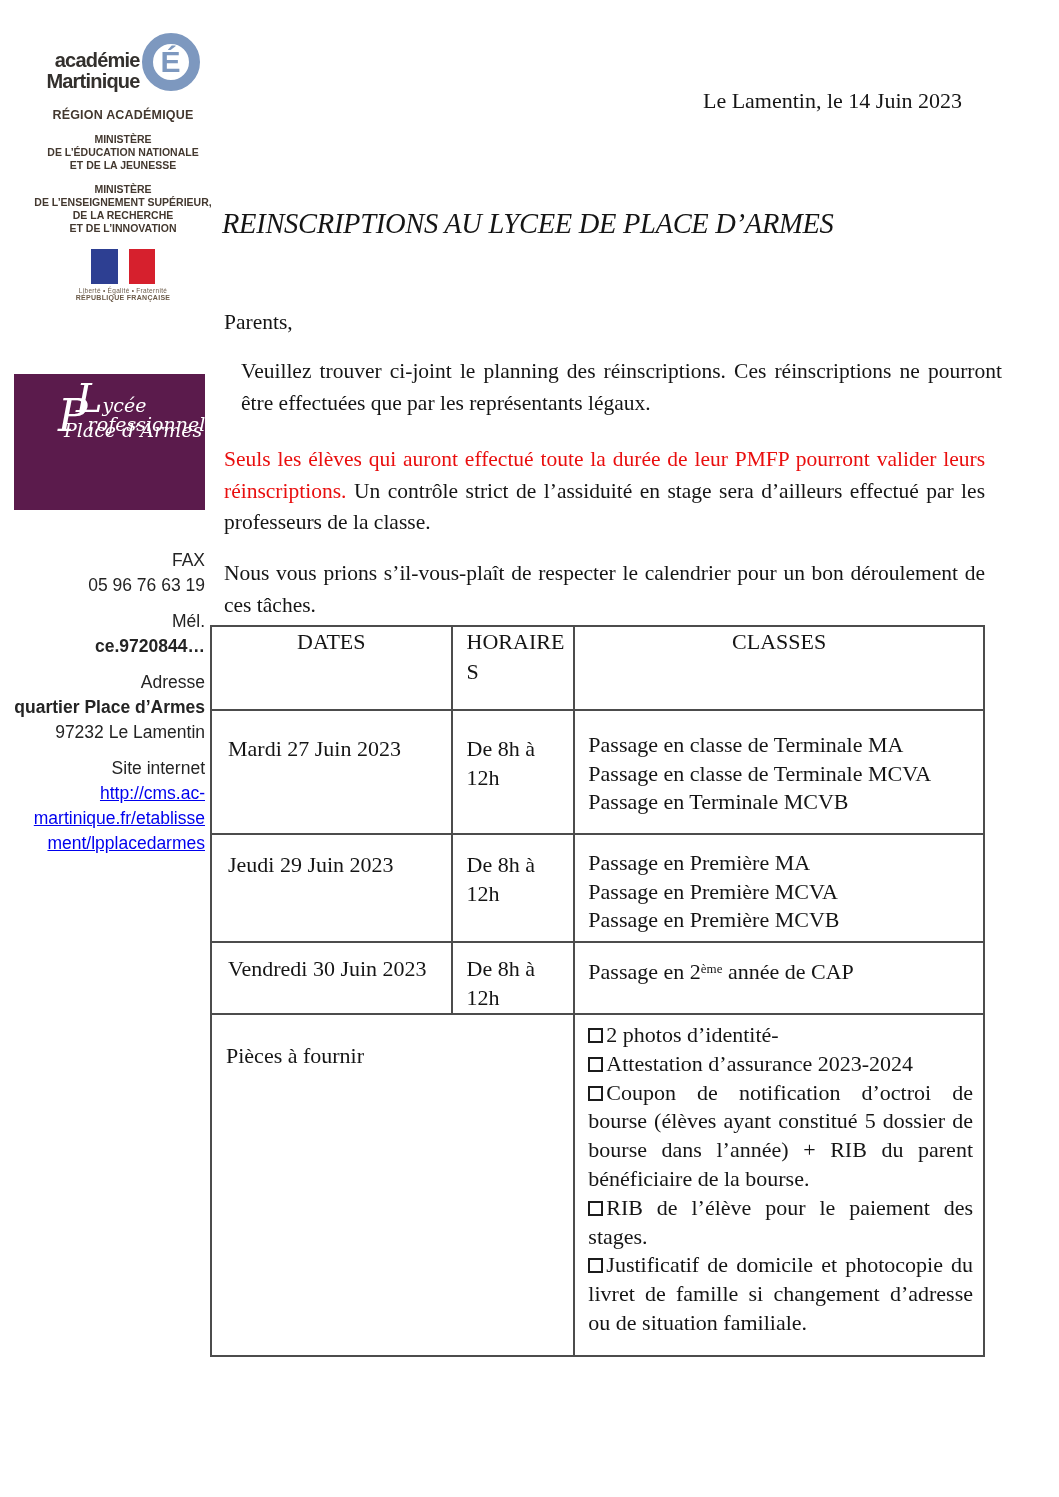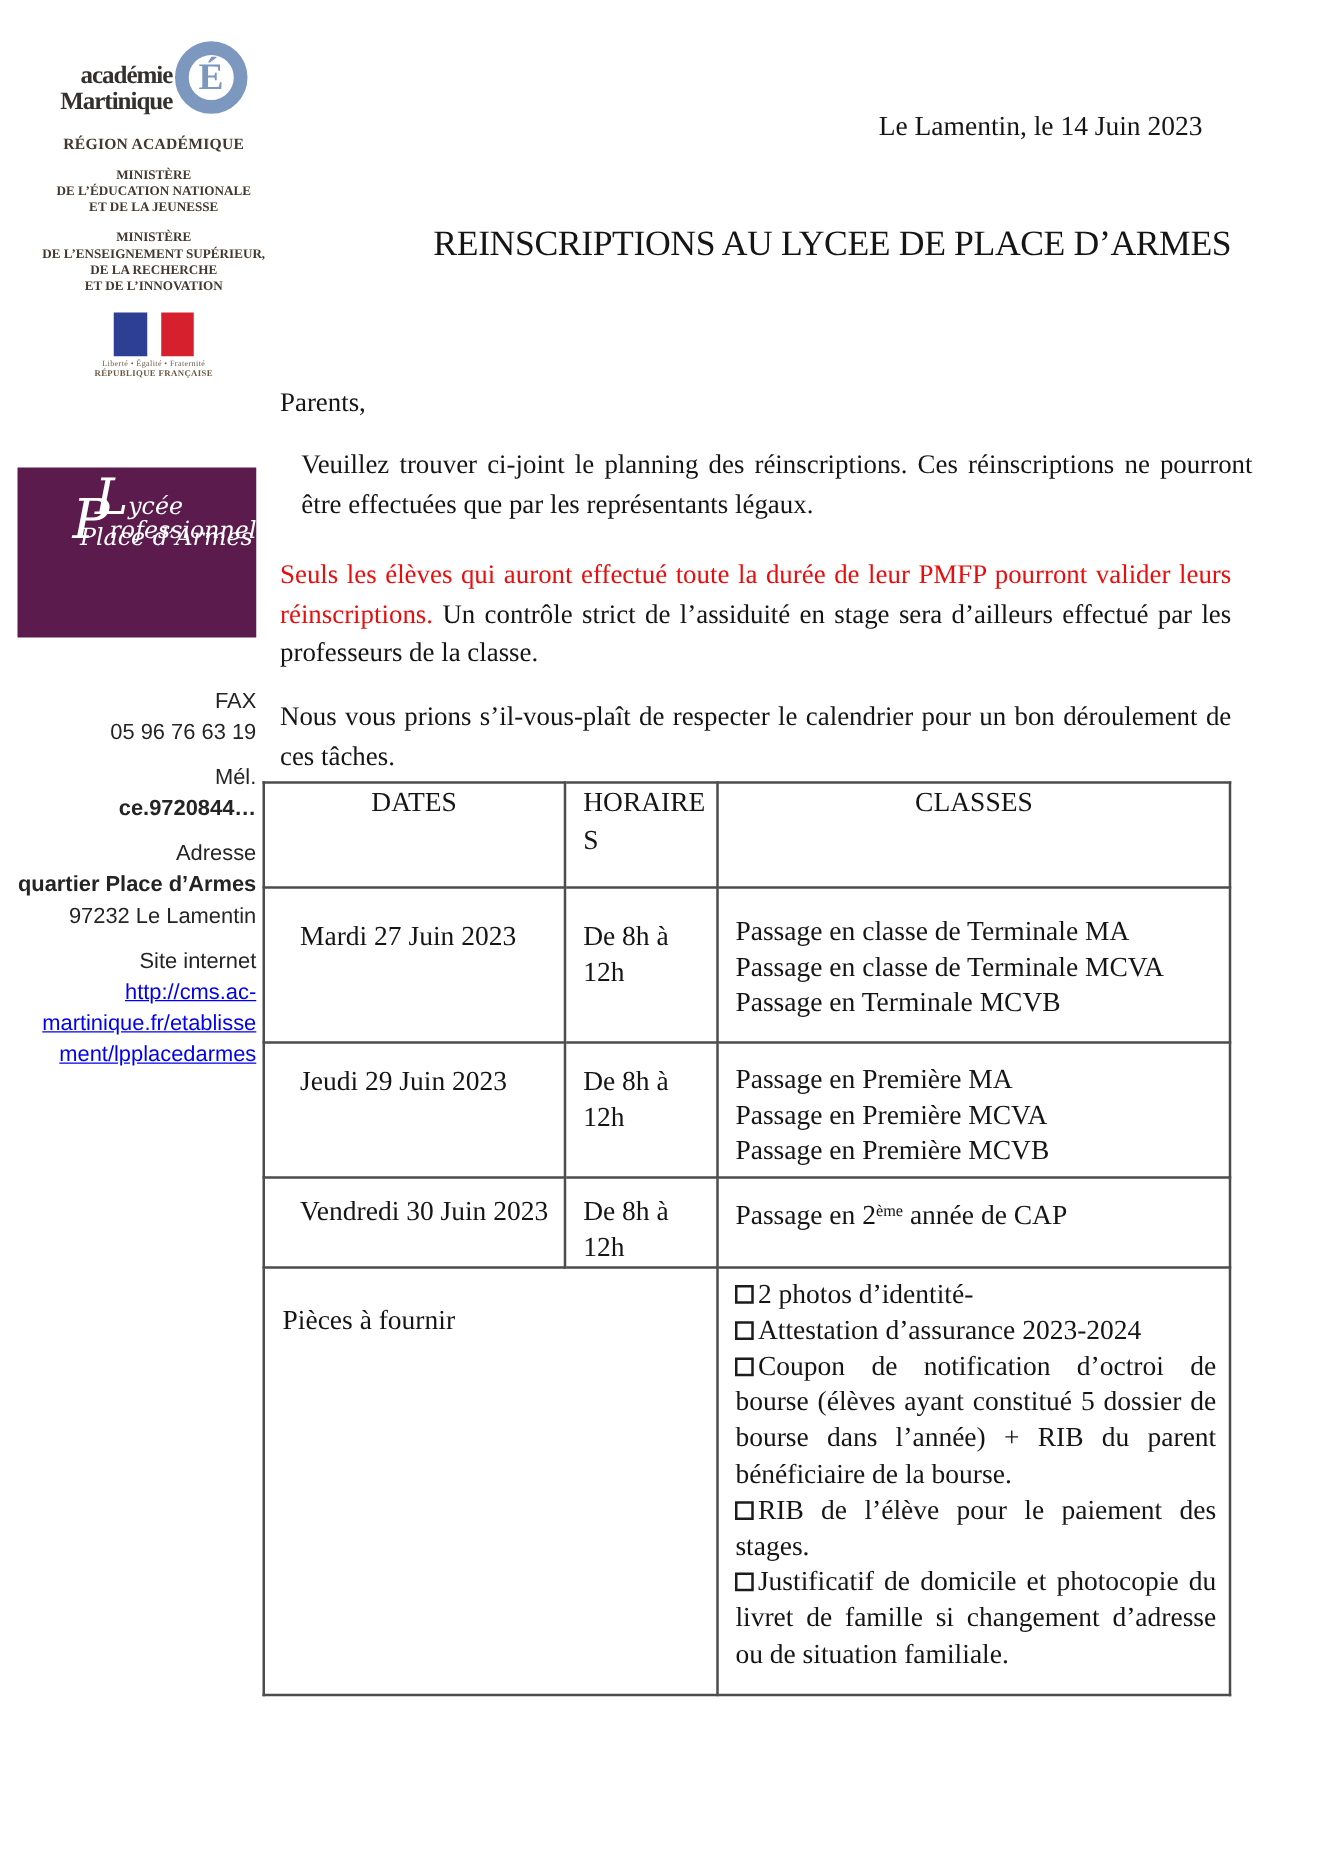--- a/index.html
+++ b/index.html
@@ -5,21 +5,21 @@
   * { margin:0; padding:0; box-sizing:border-box; }
   html,body { background:#ffffff; }
   .page {
     position:relative; width:1059px; height:1497px; background:#ffffff;
     font-family:"Liberation Serif", serif; color:#151515; overflow:hidden;
   }
 
   
   .academy {
     position:absolute; left:28px; top:50px; width:190px; text-align:center;
-    font-family:Liberation Serif, serif; color:#43382f;
+    font-family:Liberation Sans, sans-serif; color:#43382f;
   }
   .acad-row { display:flex; align-items:center; justify-content:center; }
   .acad-text { text-align:right; font-weight:bold; color:#33302d; font-size:20px; line-height:21px; letter-spacing:-0.8px; margin-right:2px; }
   .acad-circle {
     width:58px; height:58px; border:11px solid #7d98bf; border-radius:50%;
     background:#fff; color:#7d98bf; font-weight:bold; font-size:30px;
     display:flex; align-items:center; justify-content:center; margin-top:-18px;
   }
   .region { margin-top:16px; font-size:12.5px; font-weight:bold; letter-spacing:0.2px; }
   .ministry { margin-top:11px; font-size:10.5px; font-weight:bold; line-height:13px; }
@@ -45,41 +45,41 @@
   .contact {
     position:absolute; left:0; top:548px; width:205px; text-align:right;
     font-family:"Liberation Sans", sans-serif; font-size:17.5px; line-height:25px; color:#242424;
   }
   .cgroup { margin-bottom:11px; }
   .bold { font-weight:bold; }
   .contact a { color:#0000ee; text-decoration:underline; }
 
   
   .dateline { position:absolute; left:222px; top:88px; width:740px; text-align:right; font-size:22px; }
-  .doc-title { position:absolute; left:222px; top:180px; width:763px; text-align:right; font-size:28.5px; letter-spacing:-0.3px; white-space:nowrap; }
+  .doc-title { position:absolute; left:222px; top:208px; width:763px; text-align:left; font-size:28.5px; letter-spacing:-0.3px; white-space:nowrap;font-style:italic; }
   .salutation { position:absolute; left:224px; top:310px; font-size:21.5px; }
   .para { position:absolute; left:224px; width:761px; font-size:21.5px; line-height:31.5px; text-align:justify; }
   .p1 { top:356px;margin-left:17px; }
   .p2 { top:444px; }
   .p3 { top:558px; }
   .red { color:#e90e0e; }
 
   
   table.sched {
     position:absolute; left:210px; top:625px; width:775px;
     border-collapse:collapse; font-size:22px; table-layout:fixed;
   }
   .sched th, .sched td { border:2px solid #4c4c4c; vertical-align:top; font-weight:normal; }
   .col-date  { width:239px; }
   .col-time  { width:122px; }
   .col-class { width:407px; }
   .sched th { height:84px; line-height:30px; }
   .th-dates, .th-classes { text-align:center; }
   .th-horaires { text-align:left; padding-left:14px; padding-right:4px; word-break:break-all; }
-  .td-date { padding:24px 4px 0 28px; line-height:28.5px; }
+  .td-date { padding:24px 4px 0 16px; line-height:28.5px; }
   .td-time { padding:24px 4px 0 14px; line-height:28.5px; }
   .td-class { padding:20px 8px 0 13px; line-height:28.5px; }
   .row1 td { height:124px; }
   .row2 td { height:108px; }
   .row2 .td-date, .row2 .td-time { padding-top:16px; }
   .row2 .td-class { padding-top:14px; }
   .row3 td { height:72px; }
   .row3 .td-date, .row3 .td-time { padding-top:12px; }
   .row3 .td-class { padding-top:12px; }
   .pieces-label { height:342px; padding:28px 4px 0 14px; }

